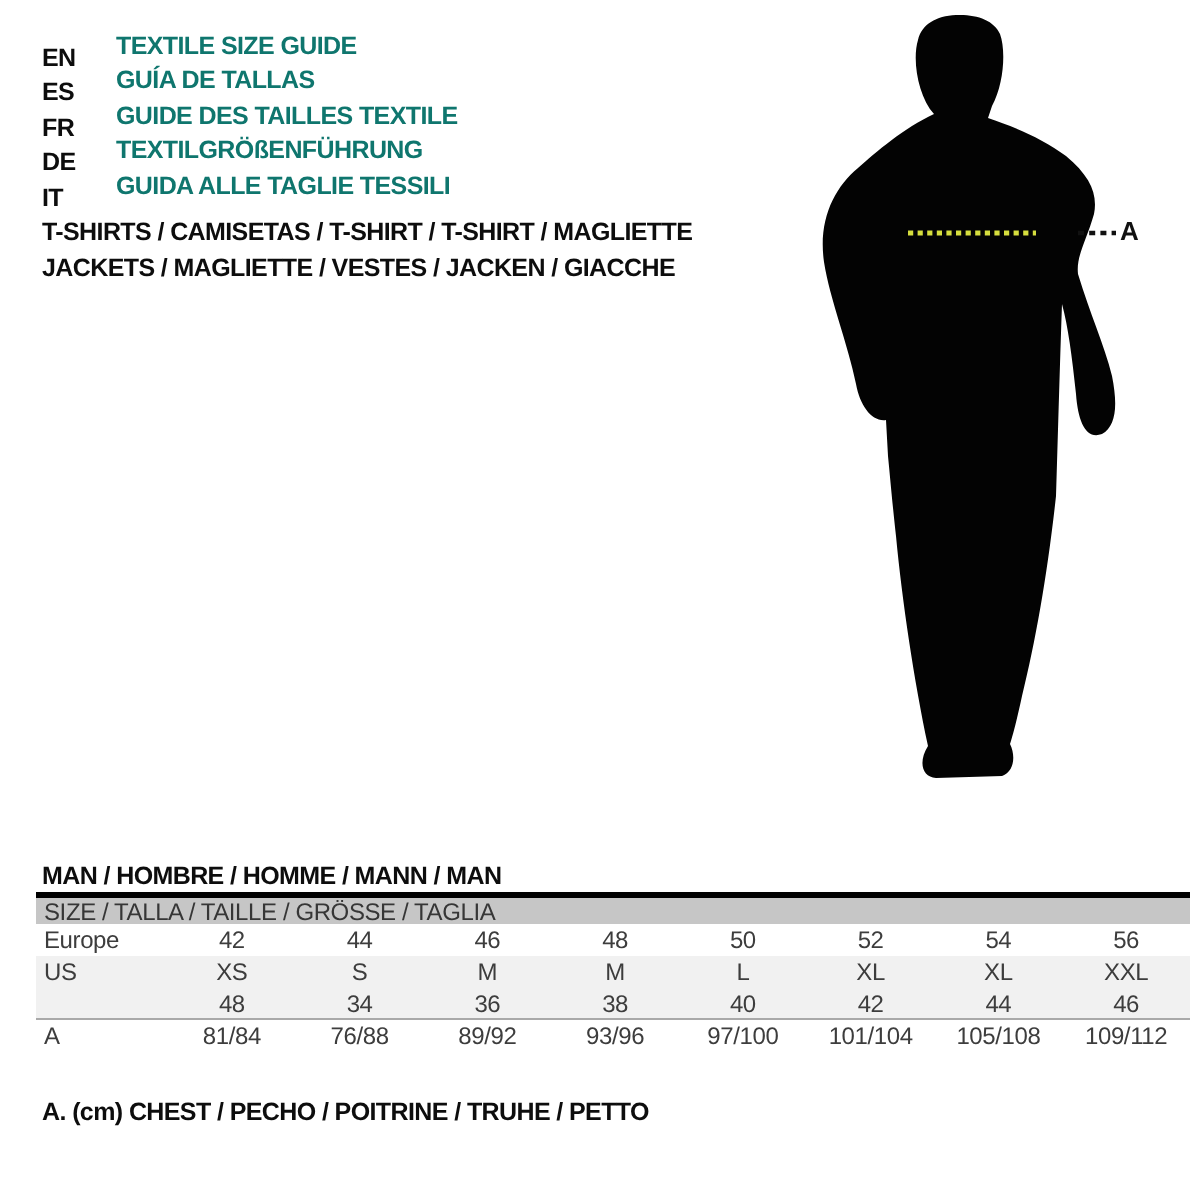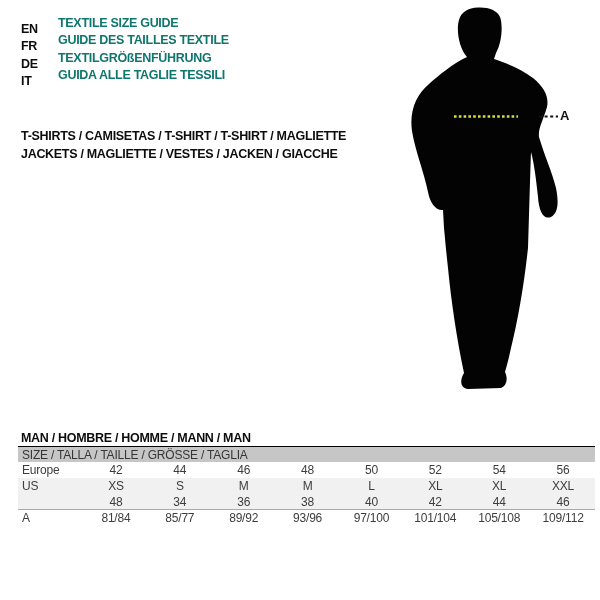--- a/index.html
+++ b/index.html
@@ -9,34 +9,34 @@
     font-family:"Liberation Sans", sans-serif; overflow:hidden;
   }
 
   
   .lang-list { position:absolute; left:21px; top:14px; }
   .lang-row { display:flex; height:17.5px; align-items:center; }
   .lang-code { width:37px; font-size:12.5px; font-weight:bold; color:#0d0d0d; letter-spacing:-0.3px;margin-top:12px; }
   .lang-label { font-size:12.5px; font-weight:bold; color:#0f766e; letter-spacing:-0.3px; white-space:nowrap; }
 
   
-  .categories { position:absolute; left:21px; top:107px;margin-top:20px; }
+  .categories { position:absolute; left:21px; top:107px; }
   .cat-line { height:18px; display:flex; align-items:center; font-size:12.5px; font-weight:bold; color:#0d0d0d; letter-spacing:-0.3px; white-space:nowrap; }
 
   
   .figure-svg { position:absolute; left:400px; top:0; width:200px; height:400px; }
   .measure-label { position:absolute; left:560px; top:108px; font-size:13px; font-weight:bold; color:#111; }
 
   
   .section-title { position:absolute; left:21px; top:431px; height:14px; display:flex; align-items:center; font-size:12.5px; font-weight:bold; color:#0d0d0d; letter-spacing:-0.3px; }
 
   
   .size-table { position:absolute; left:18px; top:446px; width:577px; }
   .table-header {
-    height:16px; background:#c6c6c6; border-top:1px solid #000000;
+    height:16px; background:#c6c6c6; border-top:3px solid #000000;
     display:flex; align-items:center; padding-left:4px;
     font-size:12px; color:#363636; letter-spacing:-0.2px;
   }
   .table-row { display:flex; height:16px; align-items:center; font-size:12px; color:#3d3d3d; letter-spacing:-0.2px; }
   .table-row.shaded { background:#f1f1f1; }
   .table-row:nth-child(3) { border-bottom:1px solid #a9a9a9; }
   .row-label { width:66px; padding-left:4px; text-align:left; }
   .size-cell { flex:1; text-align:center; }
 
   
@@ -44,20 +44,24 @@
 </style>
 </head>
 <body>
 
 <div class="canvas">
 
   <div class="lang-list">
     <div class="lang-row">
       <span class="lang-code">EN</span>
       <span class="lang-label">TEXTILE SIZE GUIDE</span>
+    </div>
+  <div class="lang-row">
+      <span class="lang-code">ES</span>
+      <span class="lang-label">GUÍA DE TALLAS</span>
     </div>
       <div class="lang-row">
       <span class="lang-code">FR</span>
       <span class="lang-label">GUIDE DES TAILLES TEXTILE</span>
     </div>
       <div class="lang-row">
       <span class="lang-code">DE</span>
       <span class="lang-label">TEXTILGRÖßENFÜHRUNG</span>
     </div>
       <div class="lang-row">
@@ -139,25 +143,26 @@
           <span class="size-cell">36</span>
           <span class="size-cell">38</span>
           <span class="size-cell">40</span>
           <span class="size-cell">42</span>
           <span class="size-cell">44</span>
           <span class="size-cell">46</span>
         </div>
         <div class="table-row">
         <span class="row-label">A</span>
       <span class="size-cell">81/84</span>
-          <span class="size-cell">85/77</span>
+          <span class="size-cell">76/88</span>
           <span class="size-cell">89/92</span>
           <span class="size-cell">93/96</span>
           <span class="size-cell">97/100</span>
           <span class="size-cell">101/104</span>
           <span class="size-cell">105/108</span>
           <span class="size-cell">109/112</span>
         </div>
       </div>
   </div>
 
+  <div class="footnote">A. (cm) CHEST / PECHO / POITRINE / TRUHE / PETTO</div>
 
 </div>
 
 </body></html>

